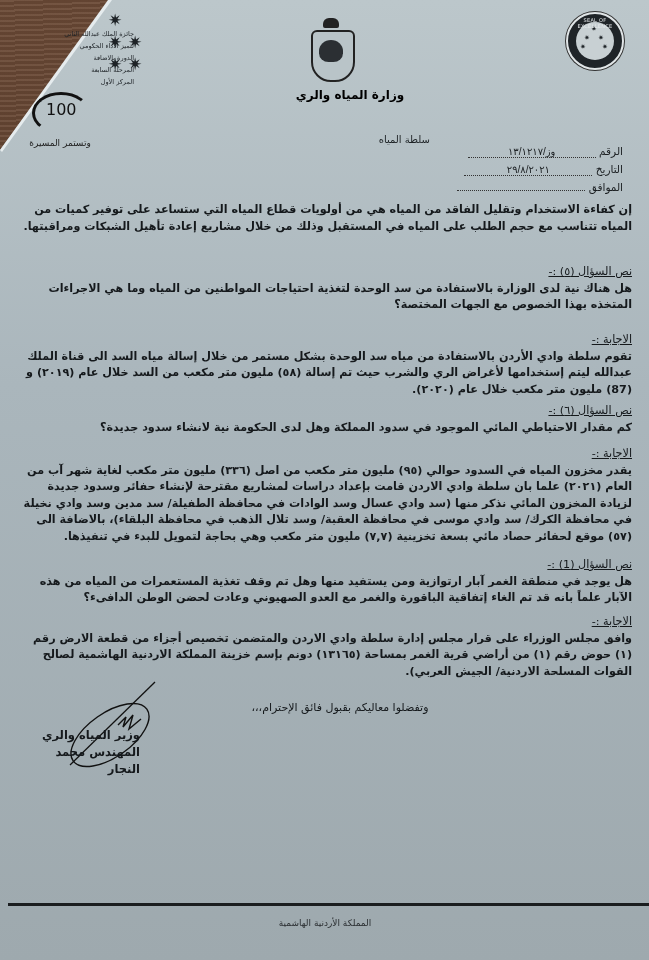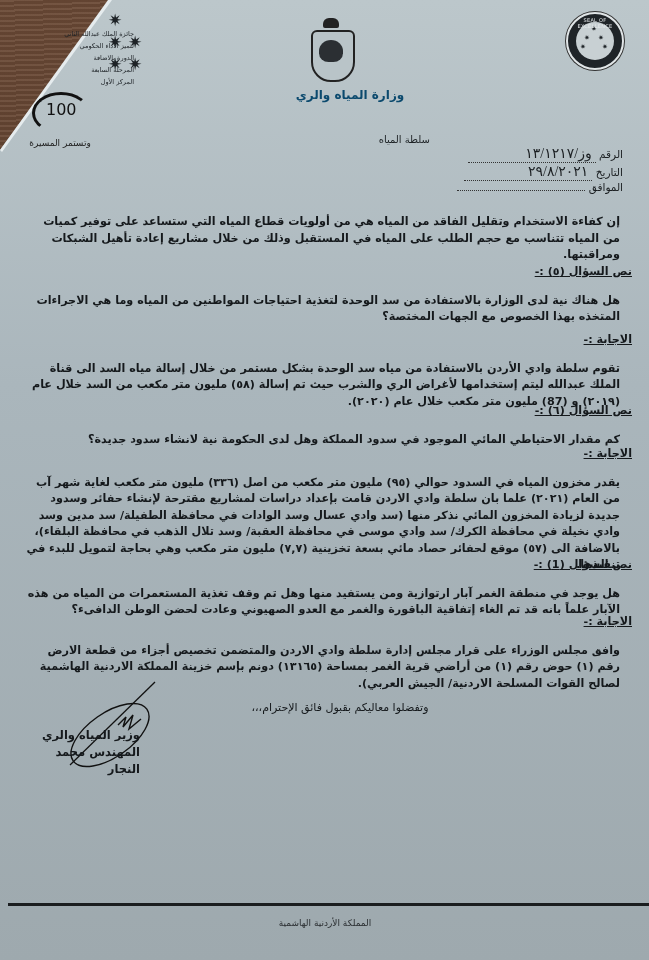--- a/index.html
+++ b/index.html
@@ -36,37 +36,37 @@
   .centenary { left:28px; top:92px; width:60px; height:45px; }
   .centenary-num { position:absolute; left:18px; top:8px; font-size:16px; font-weight:normal; color:#111; font-family:"DejaVu Sans", sans-serif; }
   .centenary-arc { position:absolute; left:4px; top:0; width:52px; height:36px; border:3px solid #111; border-radius:50%; border-right-color:transparent; border-bottom-color:transparent; }
   .centenary-slogan { left:20px; top:138px; width:80px; font-size:9px; color:#222; text-align:center; }
 
   
   .emblem { left:307px; top:18px; width:48px; height:62px; }
   .crown { position:absolute; left:16px; top:0; width:16px; height:10px; background:#222; border-radius:6px 6px 2px 2px; }
   .shield { position:absolute; left:4px; top:12px; width:40px; height:48px; border:2px solid #222; border-radius:6px 6px 20px 20px; background:#b9c4c8; }
   .eagle { position:absolute; left:12px; top:22px; width:24px; height:22px; background:#2b2f33; border-radius:50% 50% 40% 40%; }
-  .ministry { left:270px; top:88px; width:160px; text-align:center; font-size:12px; font-weight:bold; color:#0c4a6e; }
+  .ministry { left:270px; top:88px; width:160px; text-align:center; font-size:12px; font-weight:bold; color:#000000; }
   .authority { left:270px; top:134px; width:160px; text-align:right; font-size:10px; color:#1e2326; }
 
   
   .seal { left:566px; top:12px; width:54px; height:54px; border-radius:50%; background:#1f2428; border:2px solid #e0e5e7; box-shadow:0 0 0 1px #333; }
   .seal-inner { position:absolute; left:8px; top:8px; width:38px; height:38px; border-radius:50%; background:#c8d0d3; }
   .seal-text { position:absolute; left:0; top:3px; width:54px; text-align:center; font-size:5px; color:#e8ecee; letter-spacing:0.3px; }
   .seal-star { position:absolute; font-size:7px; color:#1d2226; }
 
   
   .ref { right:26px; width:200px; font-size:10.5px; color:#1b1f22; }
-  .ref .line { display:inline-block; border-bottom:1px dotted #333; min-width:120px; font-size:14px; font-family:Liberation Serif, serif; letter-spacing:1px; padding:0 4px; }
+  .ref .line { display:inline-block; border-bottom:1px dotted #333; min-width:120px; font-size:10px; font-family:Liberation Sans, sans-serif; letter-spacing:1px; padding:0 4px;text-align:center; }
 
   
   .body { left:14px; width:618px; font-size:11.2px; color:#15191c; line-height:16.5px; font-weight:bold; }
-  .q-head { text-decoration:underline; font-weight:bold; }
-  .para { margin:12px; }
+  .q-head { text-decoration:underline; font-weight:normal; }
+  .para { margin:0; }
 
   .closing { left:220px; top:701px; width:240px; font-size:11px; font-weight:normal; color:#15191c; text-align:center; }
   .signer { left:20px; top:727px; width:120px; font-size:11.5px; font-weight:bold; color:#15191c; line-height:17px; }
   .signature { left:40px; top:680px; width:130px; height:95px; }
 
   .footer-rule { left:8px; top:903px; width:641px; height:3px; background:#1a1d1f; }
   .footer-text { left:250px; top:918px; width:150px; text-align:center; font-size:9px; color:#2a2e31; }
 </style>
 </head>
 <body>

